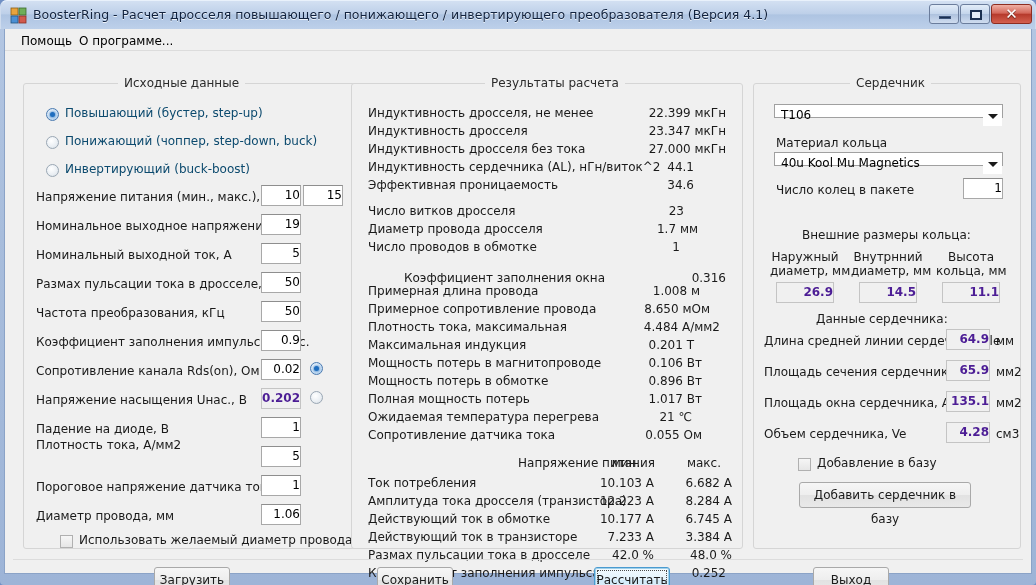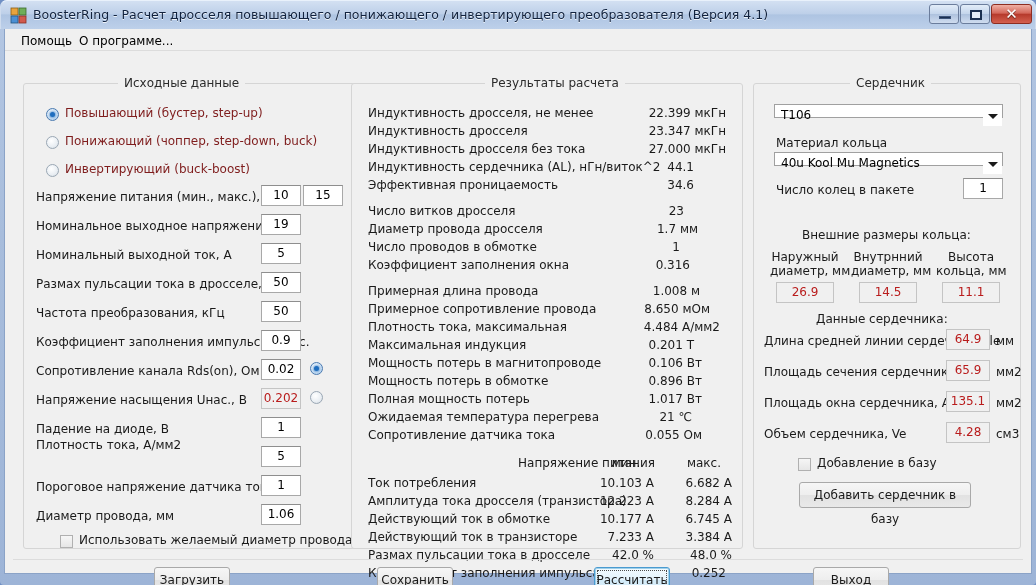--- a/index.html
+++ b/index.html
@@ -143,39 +143,40 @@
     width: 5px; height: 5px; border-radius: 50%;
     background: #1f6ebf;
     box-shadow: 0 0 2px 1px rgba(31,110,191,0.55);
   }
   .radio-mark.on {
     background: radial-gradient(circle at 40% 35%, #ffffff 0%, #cfe3f6 55%, #a8c8e8 100%);
     border-color: #4b7bb0;
   }
   .radio-label {
     position: absolute; left: 19px; top: 0;
-    font-size: 12px; color: #7f1d1d; white-space: nowrap;
+    font-size: 12px; color: #0c4a6e; white-space: nowrap;
   }
 
   .tbox {
     position: absolute;
     height: 21px;
     background: #ffffff;
     border: 1px solid #a8a8a8;
     border-top-color: #8e8e8e;
     font-size: 12px;
     color: #000;
-    text-align: center;
+    text-align: right;
     line-height: 19px;
     cursor: text;
   }
   .tbox.ro {
     background: #f0f0f0;
-    color: #b91c1c;
+    color: #4c1d95;
     border-color: #c4c4c4;
+    font-weight: bold;
   }
 
   .chk-row { position: absolute; height: 16px; cursor: default; }
   .chk-mark {
     position: absolute; left: 0; top: 1px;
     width: 13px; height: 13px;
     background: linear-gradient(to bottom, #f6f6f6, #e6e6e6);
     border: 1px solid #b0b0b0;
   }
   .chk-label { position: absolute; left: 19px; top: -1px; font-size: 12px; color: #1a1a1a; white-space: nowrap; }
@@ -377,21 +378,21 @@
         <span class="res-val single" style="right:52px;">23</span>
         </div>
       <div class="res-row" style="top:138px;">
         <span class="res-name">Диаметр провода дросселя</span>
         <span class="res-val single" style="right:38px;">1.7 мм</span>
         </div>
       <div class="res-row" style="top:156px;">
         <span class="res-name">Число проводов в обмотке</span>
         <span class="res-val single" style="right:56px;">1</span>
         </div>
-      <div class="res-row" style="top:174px;">
+      <div class="res-row" style="top:187px;margin-left:36px;">
         <span class="res-name">Коэффициент заполнения окна</span>
         <span class="res-val single" style="right:46px;">0.316</span>
         </div>
 
       <div class="res-row" style="top:200px;">
         <span class="res-name">Примерная длина провода</span>
         <span class="res-val single" style="right:36px;">1.008 м</span>
         </div>
       <div class="res-row" style="top:218px;">
         <span class="res-name">Примерное сопротивление провода</span>

